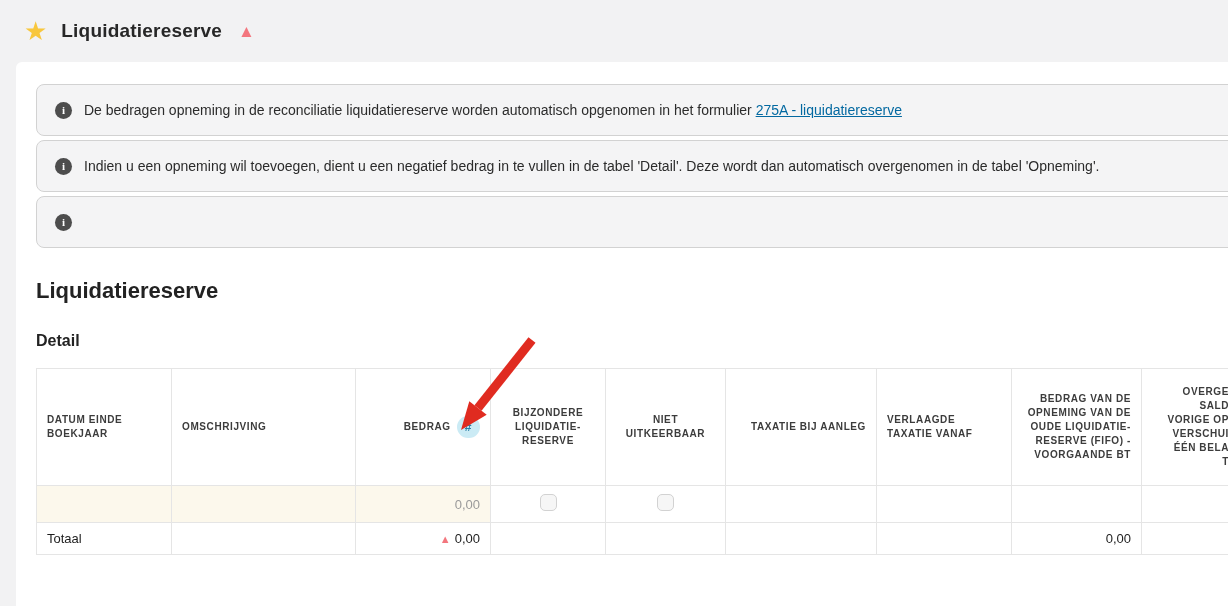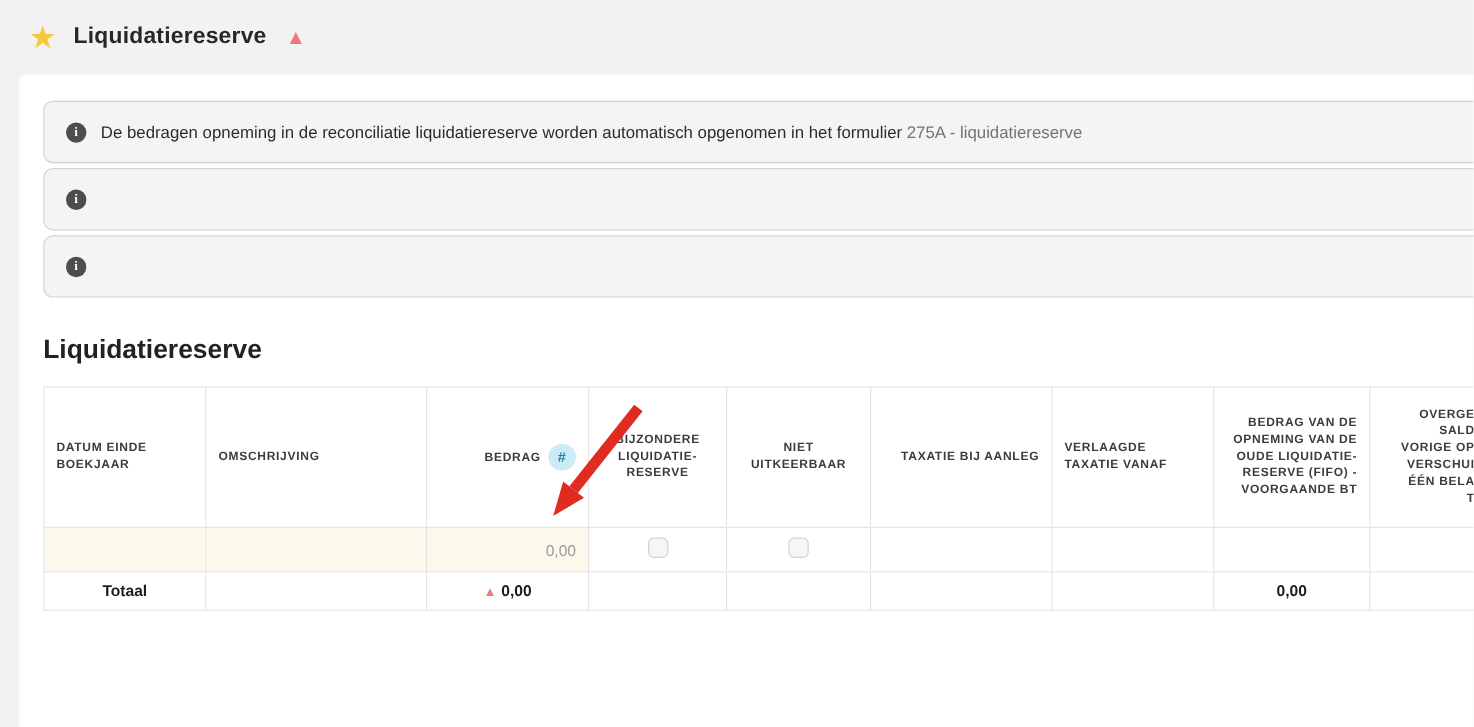--- a/index.html
+++ b/index.html
@@ -16,41 +16,41 @@
   .panel { position:absolute; left:16px; top:62px; width:1212px; height:544px;
     background:#ffffff; border-top-left-radius:6px; padding:22px 0 0 20px; overflow:hidden; }
 
   
   .banner { width:1400px; height:52px; background:#f4f4f5; border:1px solid #d2d2d2;
     border-radius:8px; display:flex; align-items:center; padding:0 18px; margin-bottom:4px; }
   .info-ic { flex:0 0 auto; width:17px; height:17px; border-radius:50%; background:#4d4d4d;
     color:#fff; font-size:11px; font-weight:bold; display:flex; align-items:center;
     justify-content:center; margin-right:12px; font-family:"Liberation Serif", serif; }
   .banner-text { font-size:14px; color:#2b2b2b; }
-  .banner a { color:#737373; cursor:pointer; }
+  .banner a { color:#0369a1; text-decoration:underline; cursor:pointer; }
 
   .h2 { font-size:22px; font-weight:bold; color:#222; margin-top:30px; }
   .h3 { font-size:16px; font-weight:bold; color:#222; margin-top:28px; }
 
   
   table { border-collapse:collapse; table-layout:fixed; width:1265px; margin-top:18px;
     background:#fff; }
   th, td { border:1px solid #e5e5e5; vertical-align:middle; }
   thead th { height:117px; font-size:10px; font-weight:bold; letter-spacing:.6px;
     color:#3c3c3c; padding:8px 10px; line-height:1.4; text-transform:uppercase; }
   .al { text-align:left; } .ar { text-align:right; } .ac { text-align:center; }
   td { height:37px; font-size:13px; padding:0 10px; }
   tr.data-row td.hl { background:#fcf8ec; }
   .val-muted { color:#9a9a9a; }
   .badge { display:inline-block; background:#cbebf5; color:#2a7fa6; font-size:12px;
     font-weight:bold; border-radius:11px; padding:3px 8px; margin-left:6px;
     vertical-align:middle; cursor:pointer; }
   .checkbox { display:inline-block; width:17px; height:17px; background:#f6f6f6;
     border:1px solid #d2d2d2; border-radius:5px; cursor:pointer; }
-  tr.total-row td { height:32px; font-weight:bold; color:#1d1d1d;text-align:center; }
+  tr.total-row td { height:32px; font-weight:normal; color:#1d1d1d; }
   .tri-up { color:#f3767e; font-size:11px; margin-right:4px; }
   .clip-col div { white-space:nowrap; }
 
   
   .arrow-svg { position:absolute; left:437px; top:330px; z-index:9; pointer-events:none; }
 </style>
 </head>
 <body>
 
 <div class="top-band">
@@ -61,27 +61,29 @@
 
 <div class="panel">
 
   <div class="banner">
     <span class="info-ic">i</span>
     <span class="banner-text"><span>De bedragen opneming in de reconciliatie liquidatiereserve worden automatisch opgenomen in het formulier </span><a>275A - liquidatiereserve</a></span>
   </div>
 
   <div class="banner">
     <span class="info-ic">i</span>
+    <span class="banner-text"><span>Indien u een opneming wil toevoegen, dient u een negatief bedrag in te vullen in de tabel 'Detail'. Deze wordt dan automatisch overgenomen in de tabel 'Opneming'.</span><a></a></span>
   </div>
 
   <div class="banner">
     <span class="info-ic">i</span>
   </div>
 
   <div class="h2">Liquidatiereserve</div>
+  <div class="h3">Detail</div>
 
   <table>
     <colgroup>
       <col style="width:135px">
         <col style="width:184px">
         <col style="width:135px">
       <col style="width:115px">
         <col style="width:120px">
         <col style="width:151px">
       <col style="width:135px">

